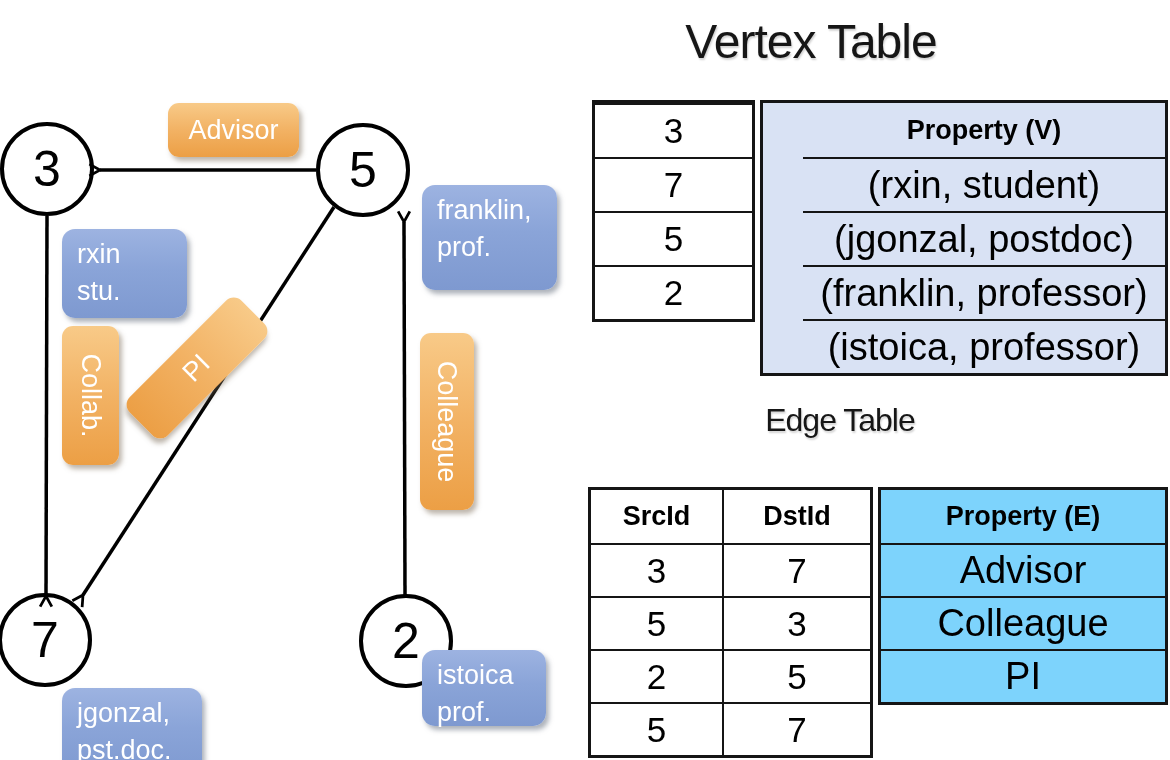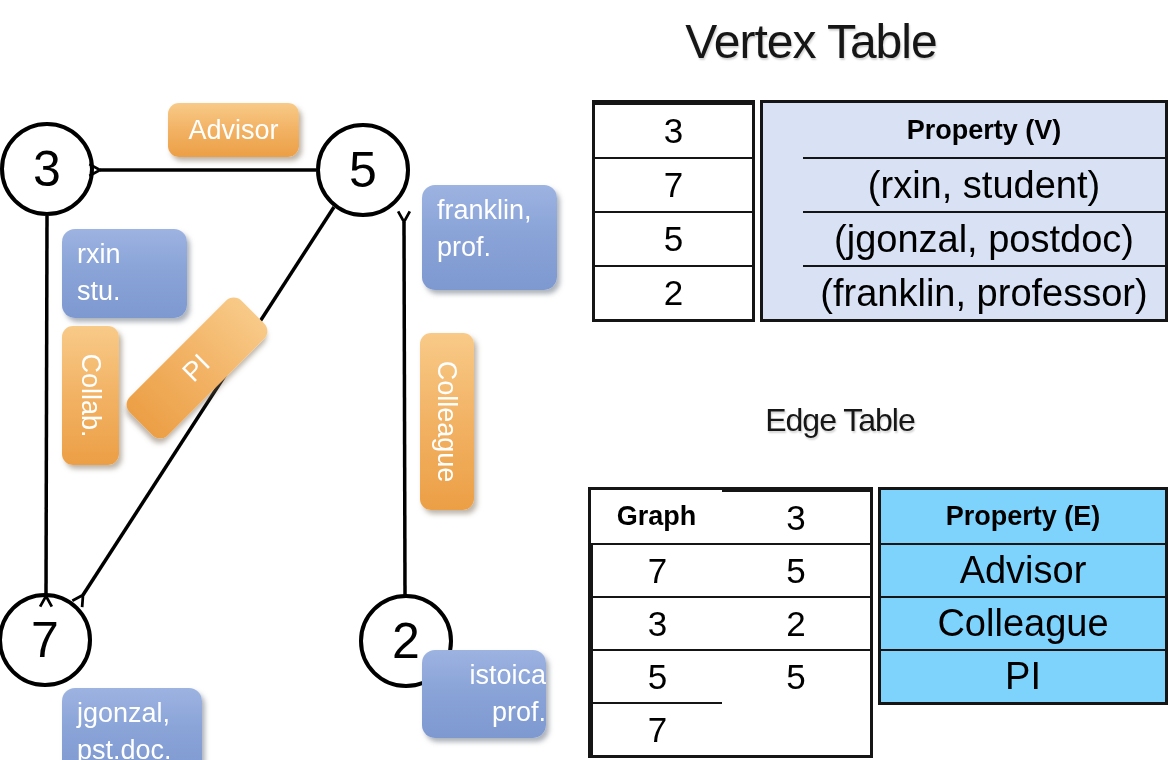--- a/index.html
+++ b/index.html
@@ -54,21 +54,21 @@
     background: linear-gradient(180deg, #9db3e1 0%, #8aa4d8 45%, #7e99d0 100%);
     box-shadow: 3px 4px 5px rgba(105,115,130,0.55);
     color: #fff;
     font-size: 27px;
     line-height: 37px;
     padding: 7px 0 0 15px;
   }
   #rxin-box     { left: 62px;  top: 185px; width: 125px; height: 89px; margin-top: 44px; }
   #franklin-box { left: 422px; top: 185px; width: 135px; height: 105px; }
   #jgonzal-box  { left: 62px;  top: 652px; width: 140px; height: 90px; margin-top: 36px; }
-  #istoica-box  { left: 422px; top: 650px; width: 124px; height: 88px; text-align: right; }
+  #istoica-box  { left: 422px; top: 650px; width: 124px; height: 76px; }
 
   
   .elabel {
     position: absolute;
     z-index: 3;
     box-sizing: border-box;
     border-radius: 11px;
     background: linear-gradient(180deg, #f8ca88 0%, #f2b264 50%, #ec9f45 100%);
     box-shadow: 3px 4px 5px rgba(125,110,90,0.5);
     color: #fff;
@@ -176,24 +176,26 @@
     <div class="cell numc">7</div>
     <div class="cell numc">5</div>
     <div class="cell numc">2</div>
   </div>
 
   <div class="tcol" id="vt-prop">
     <div class="cell hdr fr">Property (V)</div>
     <div class="cell txtc">(rxin, student)</div>
     <div class="cell txtc">(jgonzal, postdoc)</div>
     <div class="cell txtc">(franklin, professor)</div>
+    <div class="cell txtc">(istoica, professor)</div>
   </div>
 
   <div class="tcol" id="et-ids">
-    <div class="cell hdr fr">Graph</div>
+    <div class="cell hdr fr">SrcId</div>
+    <div class="cell hdr fr bl">DstId</div>
     <div class="cell numc">3</div>
     <div class="cell numc bl">7</div>
     <div class="cell numc">5</div>
     <div class="cell numc bl">3</div>
     <div class="cell numc">2</div>
     <div class="cell numc bl">5</div>
     <div class="cell numc">5</div>
     <div class="cell numc bl">7</div>
   </div>
 

